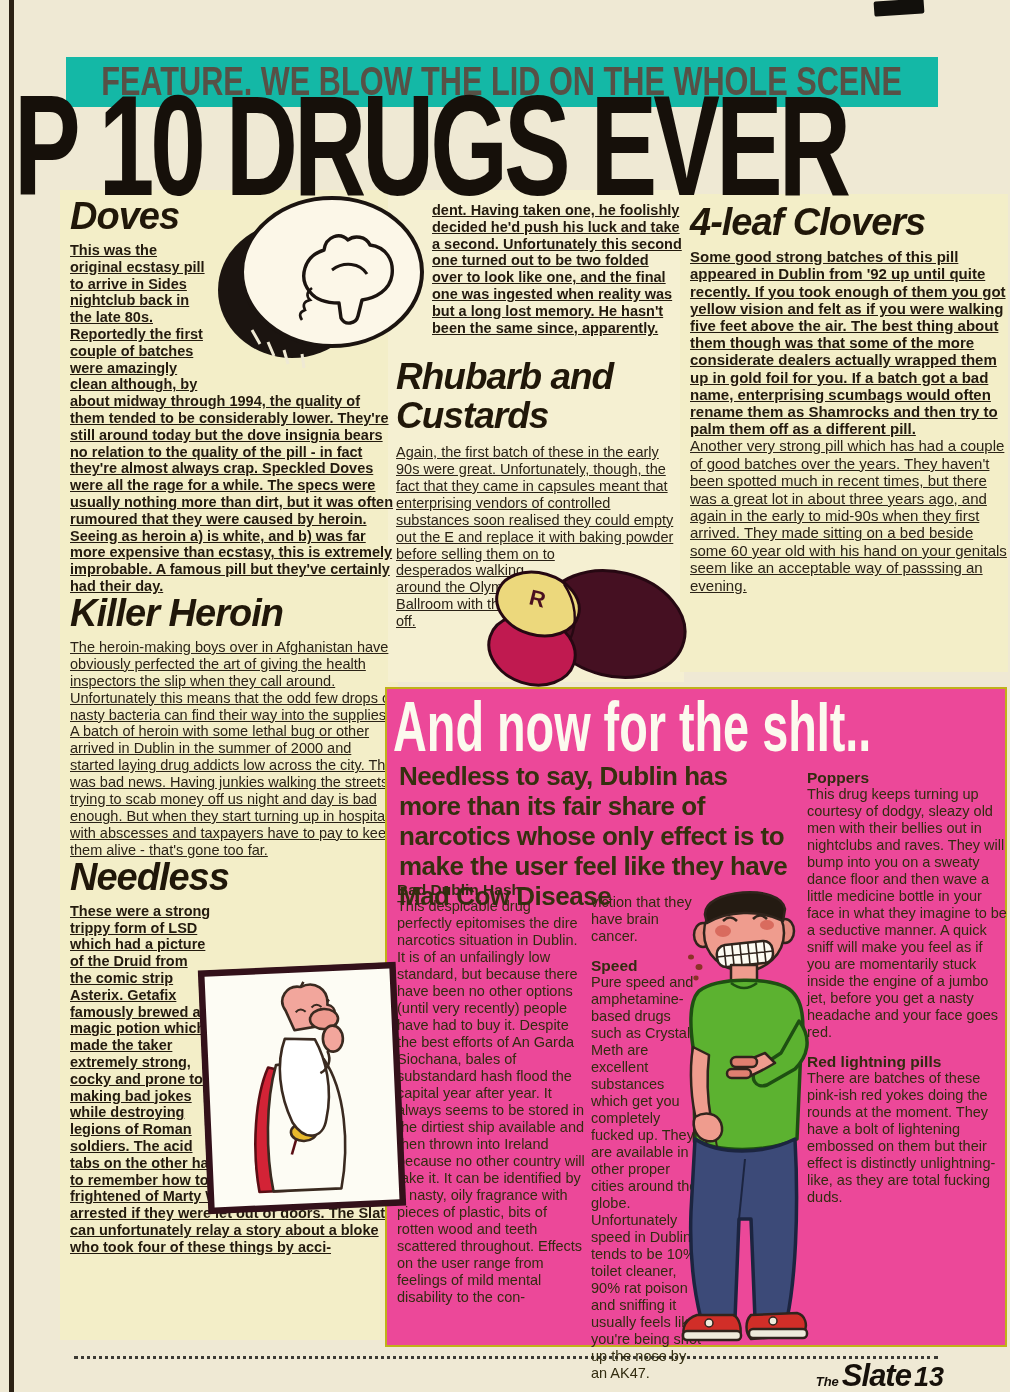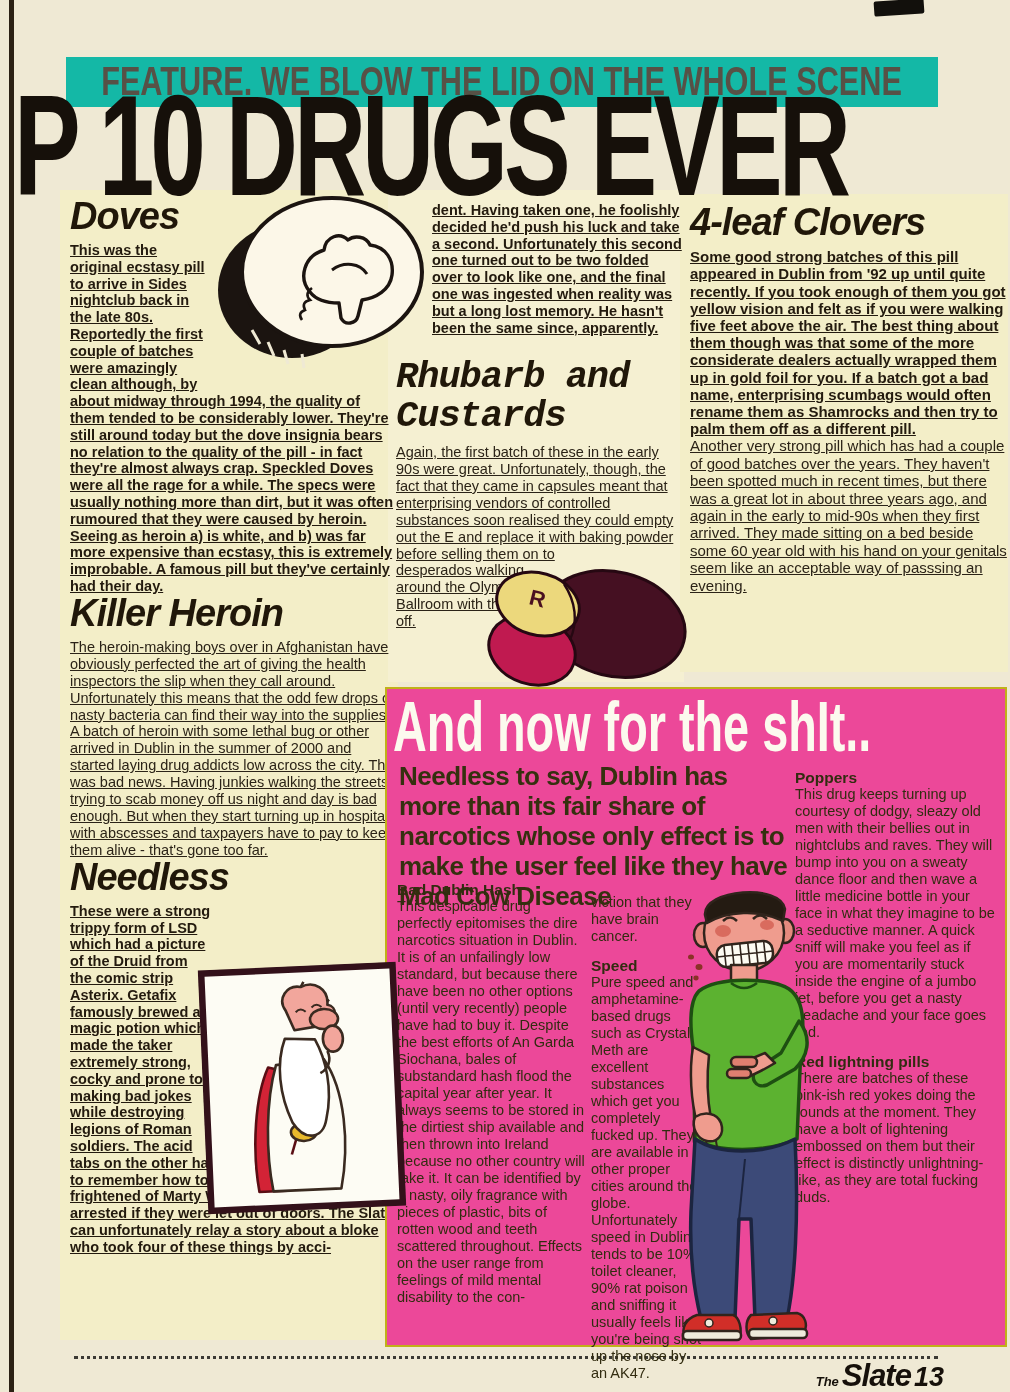--- a/index.html
+++ b/index.html
@@ -67,21 +67,21 @@
     <h2 class="sec">Doves</h2>
     <p class="b-bold"><span class="float-pill"></span><span>This was the original ecstasy pill to arrive in Sides nightclub back in the late 80s. Reportedly the first couple of batches were amazingly clean although, by about midway through 1994, the quality of them tended to be considerably lower. They're still around today but the dove insignia bears no relation to the quality of the pill - in fact they're almost always crap. Speckled Doves were all the rage for a while. The specs were usually nothing more than dirt, but it was often rumoured that they were caused by heroin. Seeing as heroin a) is white, and b) was far more expensive than ecstasy, this is extremely improbable. A famous pill but they've certainly had their day.</span></p>
     <h2 class="sec mt">Killer Heroin</h2>
     <p class="b-reg">The heroin-making boys over in Afghanistan have obviously perfected the art of giving the health inspectors the slip when they call around. Unfortunately this means that the odd few drops of nasty bacteria can find their way into the supplies. A batch of heroin with some lethal bug or other arrived in Dublin in the summer of 2000 and started laying drug addicts low across the city. This was bad news. Having junkies walking the streets trying to scab money off us night and day is bad enough. But when they start turning up in hospitals with abscesses and taxpayers have to pay to keep them alive - that's gone too far.</p>
     <h2 class="sec mt">Needless</h2>
     <p class="b-bold"><span class="float-druid"></span><span>These were a strong trippy form of LSD which had a picture of the Druid from the comic strip Asterix. Getafix famously brewed a magic potion which made the taker extremely strong, cocky and prone to making bad jokes while destroying legions of Roman soldiers. The acid tabs on the other hand rendered people unable to remember how to pull up their trousers, frightened of Marty Whelan and likely to be arrested if they were let out of doors. The Slate can unfortunately relay a story about a bloke who took four of these things by acci-</span></p>
   </div>
 
   <div class="col" style="left:396px;top:202px;width:286px;">
     <p class="b-bold"><span class="indent-left"></span><span>dent. Having taken one, he foolishly decided he'd push his luck and take a second. Unfortunately this second one turned out to be two folded over to look like one, and the final one was ingested when reality was but a long lost memory. He hasn't been the same since, apparently.</span></p>
-    <h2 class="sec" style="margin-top:22px;font-size:37px;line-height:1.05;font-family:Liberation Mono, monospace;">Rhubarb and Custards</h2>
+    <h2 class="sec" style="margin-top:22px;font-size:37px;line-height:1.05;">Rhubarb and Custards</h2>
     <p class="b-reg" style="margin-top:6px;"><span>Again, the first batch of these in the early 90s were great. Unfortunately, though, the fact that they came in capsules meant that enterprising vendors of controlled substances soon realised they could empty out the E and replace it with baking powder before selling them on to</span> <span class="float-capsule"></span><span>desperados walking around the Olympic Ballroom with their tops off.</span></p>
   </div>
 
   <div class="col" style="left:690px;top:204px;width:318px;">
     <h2 class="sec">4-leaf Clovers</h2>
     <p class="b-bold" style="font-size:15px;line-height:17.2px;">Some good strong batches of this pill appeared in Dublin from '92 up until quite recently. If you took enough of them you got yellow vision and felt as if you were walking five feet above the air. The best thing about them though was that some of the more considerate dealers actually wrapped them up in gold foil for you. If a batch got a bad name, enterprising scumbags would often rename them as Shamrocks and then try to palm them off as a different pill.</p>
     <p class="b-reg" style="font-size:15px;line-height:17.4px;">Another very strong pill which has had a couple of good batches over the years. They haven't been spotted much in recent times, but there was a great lot in about three years ago, and again in the early to mid-90s when they first arrived. They made sitting on a bed beside some 60 year old with his hand on your genitals seem like an acceptable way of passsing an evening.</p>
   </div>
 
   <div class="shit-box">
@@ -93,21 +93,21 @@
       <span>This despicable drug perfectly epitomises the dire narcotics situation in Dublin. It is of an unfailingly low standard, but because there have been no other options (until very recently) people have had to buy it. Despite the best efforts of An Garda Siochana, bales of substandard hash flood the capital year after year. It always seems to be stored in the dirtiest ship available and then thrown into Ireland because no other country will take it. It can be identified by a nasty, oily fragrance with pieces of plastic, bits of rotten wood and teeth scattered throughout. Effects on the user range from feelings of mild mental disability to the con-</span>
     </div>
 
     <div class="box-col" style="left:206px;top:194px;width:112px;margin-top:13px;">
       <span>viction that they have brain cancer.</span>
       <div class="box-gap"></div>
       <b class="hd">Speed</b>
       <span>Pure speed and amphetamine-based drugs such as Crystal Meth are excellent substances which get you completely fucked up. They are available in other proper cities around the globe. Unfortunately speed in Dublin tends to be 10% toilet cleaner, 90% rat poison and sniffing it usually feels like you're being shot up the nose by an AK47.</span>
     </div>
 
-    <div class="box-col" style="left:410px;top:82px;width:202px;">
+    <div class="box-col" style="left:422px;top:82px;width:202px;">
       <b class="hd">Poppers</b>
       <span>This drug keeps turning up courtesy of dodgy, sleazy old men with their bellies out in nightclubs and raves. They will bump into you on a sweaty dance floor and then wave a little medicine bottle in your face in what they imagine to be a seductive manner. A quick sniff will make you feel as if you are momentarily stuck inside the engine of a jumbo jet, before you get a nasty headache and your face goes red.</span>
       <div class="box-gap"></div>
       <b class="hd">Red lightning pills</b>
       <span>There are batches of these pink-ish red yokes doing the rounds at the moment. They have a bolt of lightening embossed on them but their effect is distinctly unlightning-like, as they are total fucking duds.</span>
     </div>
 
     <svg class="illus" style="left:262px;top:184px;z-index:4;" width="196" height="476" viewBox="0 0 196 476">
       <g stroke="#30241c" stroke-width="2.5" stroke-linejoin="round">
         <ellipse cx="56" cy="64" rx="9" ry="12" fill="#e58a7e"></ellipse>

